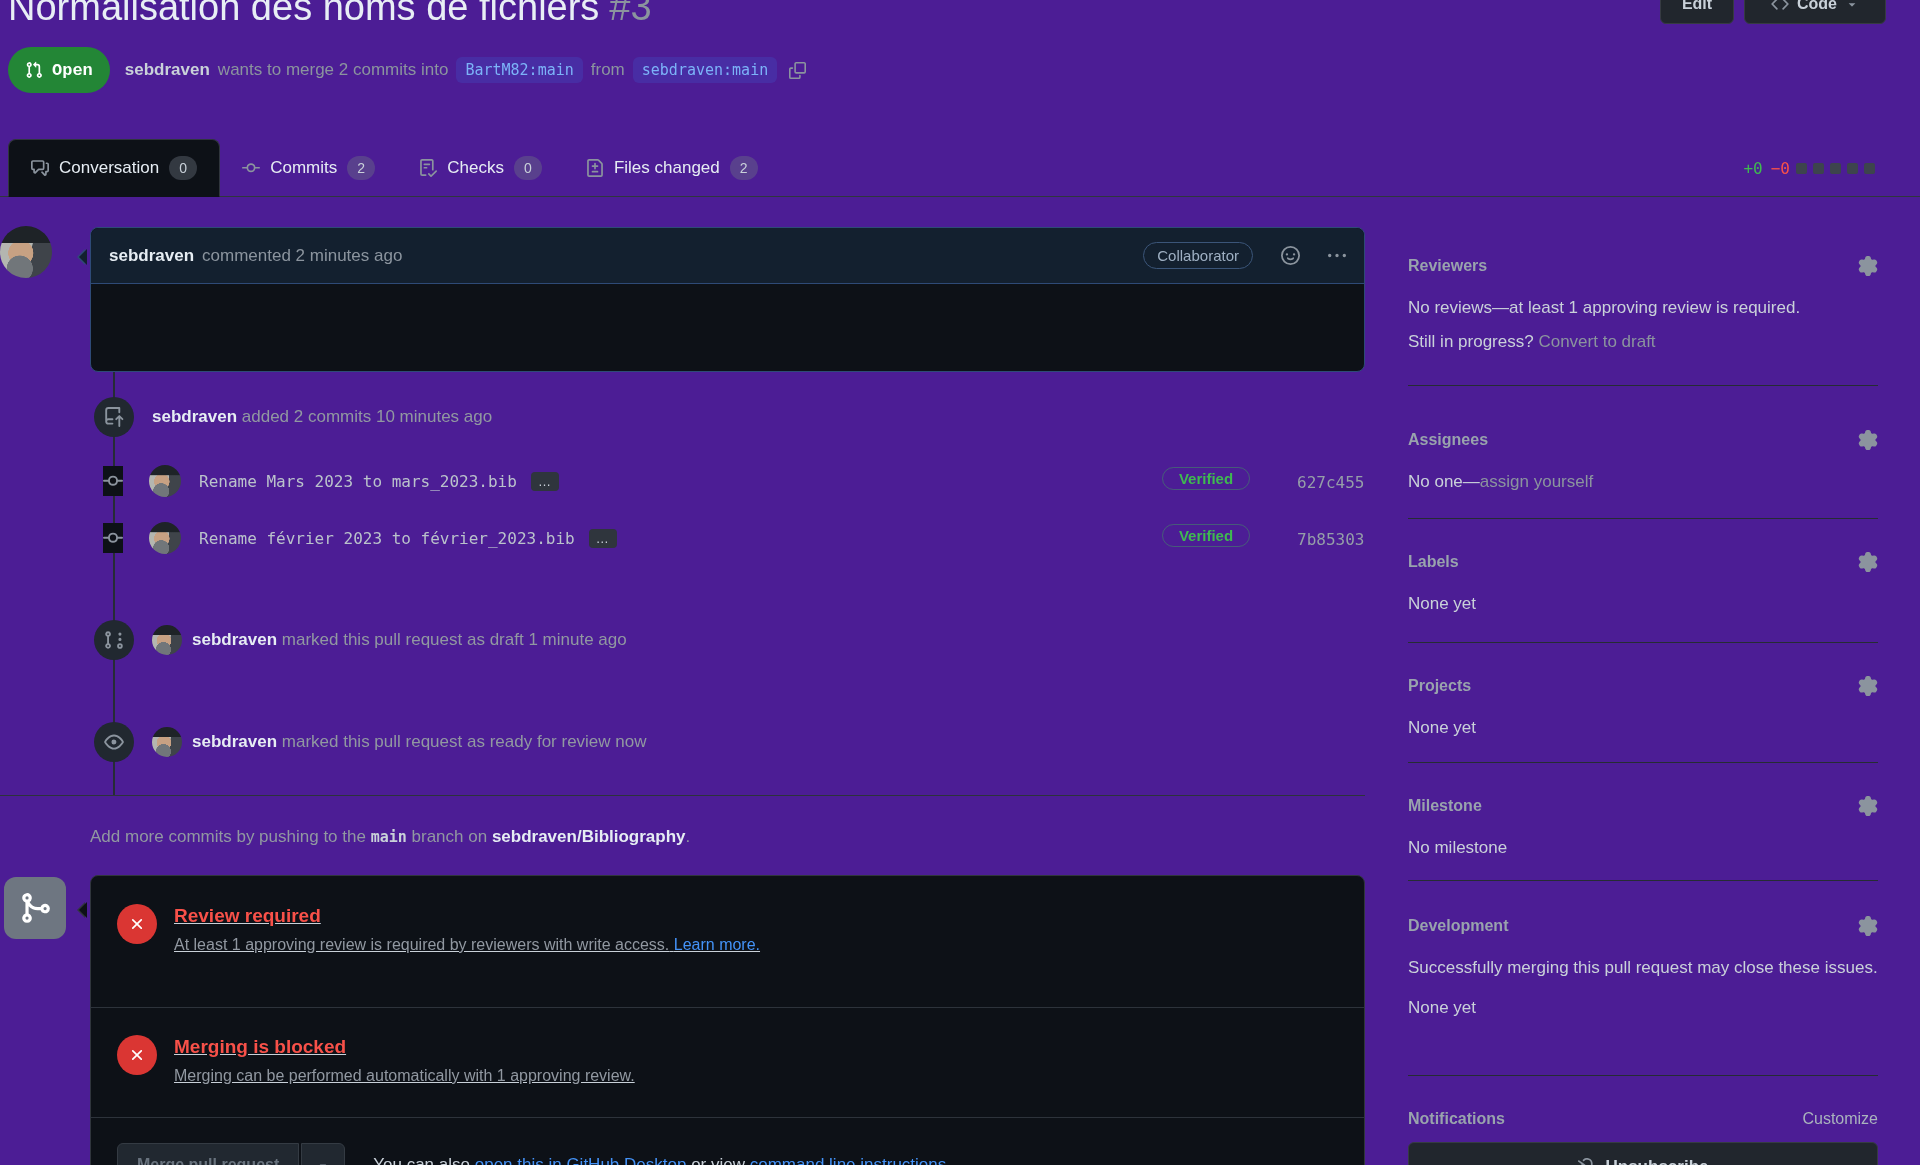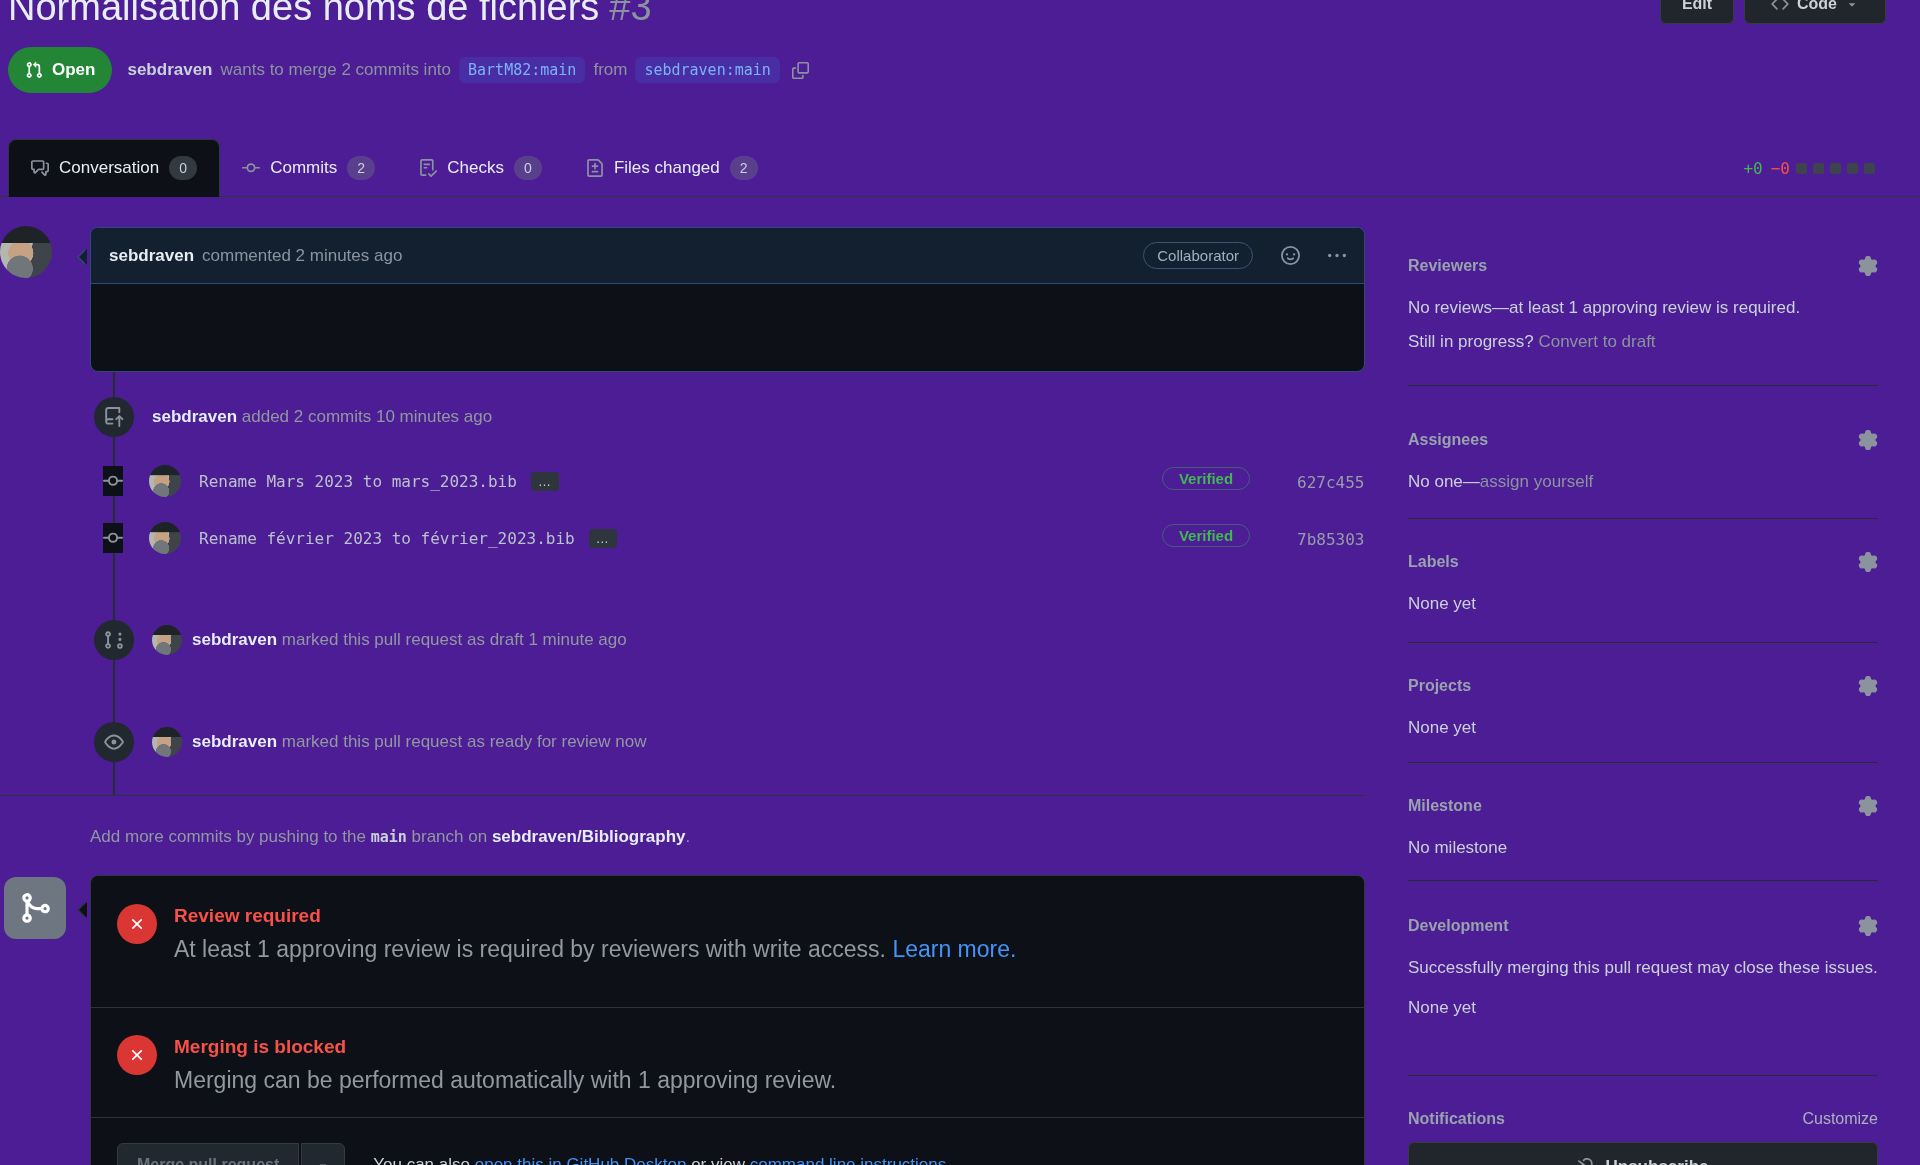--- a/index.html
+++ b/index.html
@@ -12,21 +12,21 @@
   
   .pr-title{left:8px;top:-14px;font-size:38px;font-weight:400;color:#e8eef5;white-space:nowrap;}
   .pr-number{color:#8b949e;margin-left:10px;}
   .top-btn{top:-16px;height:40px;background:#21262d;border:1px solid #363b42;border-radius:6px;
            display:flex;align-items:center;justify-content:center;gap:8px;color:#c9d1d9;
            font-size:16px;font-weight:600;box-sizing:border-box;}
   .btn-edit{left:1660px;width:74px;}
   .btn-code{left:1744px;width:142px;}
   .meta{left:8px;top:47px;height:46px;display:flex;align-items:center;gap:15px;}
   .open-badge{display:flex;align-items:center;gap:9px;background:#238636;color:#fff;font-weight:600;
-              font-size:17px;padding:0 17px;height:46px;border-radius:24px;}
+              font-size:17px;padding:0 17px;height:46px;border-radius:24px;font-family:Liberation Mono, monospace;}
   .meta-text{font-size:17px;color:#8b949e;display:flex;align-items:center;gap:8px;}
   .meta-author{color:#c9d1d9;font-weight:700;}
   .branch-label{font-family:"DejaVu Sans Mono","Liberation Mono",monospace;font-size:15px;color:#7cb3f8;
                 background:rgba(56,139,253,0.15);padding:4px 9px;border-radius:6px;}
   .copy-btn{color:#8b949e;margin-left:4px;}
 
   
   .tabs{left:0;top:140px;width:1920px;height:57px;border-bottom:1px solid #30363d;display:flex;
         align-items:flex-end;padding-left:8px;box-sizing:border-box;}
   .tab{display:flex;align-items:center;gap:10px;padding:0 22px;height:56px;font-size:17px;color:#e6edf3;}
@@ -93,29 +93,29 @@
 
   
   .merge-icon-sq{left:4px;top:877px;width:62px;height:62px;border-radius:12px;background:#6e7681;
                  color:#fff;display:flex;align-items:center;justify-content:center;}
   .merge-box{left:90px;top:875px;width:1275px;height:302px;border:1px solid #30363d;border-radius:8px;
              background:#0d1117;box-sizing:border-box;}
   .merge-box::before{content:"";position:absolute;left:-14px;top:26px;border:8px solid transparent;
              border-left:0;border-right-color:#30363d;}
   .merge-box::after{content:"";position:absolute;left:-12px;top:26px;border:8px solid transparent;
              border-left:0;border-right-color:#0d1117;}
-  .mb-sec{position:absolute;left:0;width:100%;box-sizing:border-box;}
+  .mb-sec{position:absolute;left:0;width:100%;box-sizing:border-box;text-decoration:underline;}
   .mb-1{top:0;height:132px;border-bottom:1px solid #2d333b;padding:28px 0 0 26px;}
   .mb-2{top:133px;height:109px;border-bottom:1px solid #2d333b;padding:26px 0 0 26px;}
   .mb-3{top:243px;padding:24px 0 0 26px;display:flex;align-items:center;}
   .status-row{display:flex;gap:17px;}
   .x-circle{width:40px;height:40px;border-radius:50%;background:#da3633;color:#fff;display:flex;
             align-items:center;justify-content:center;flex:none;}
   .status-title{font-size:19px;font-weight:700;color:#f85149;margin:1px 0 9px;}
-  .status-desc{font-size:23px;color:#9198a1;}
+  .status-desc{font-size:16px;color:#9198a1;}
   .link{color:#4493f8;}
   .merge-btn{display:flex;}
   .merge-btn-main{background:#212830;border:1px solid #343b43;color:#69737e;font-size:16px;font-weight:600;
                   height:44px;padding:0 19px;border-radius:6px 0 0 6px;display:flex;align-items:center;box-sizing:border-box;}
   .merge-btn-caret{width:44px;height:44px;margin-left:2px;background:#212830;border:1px solid #343b43;
                    color:#69737e;border-radius:0 6px 6px 0;display:flex;align-items:center;justify-content:center;box-sizing:border-box;}
   .alt-text{margin-left:28px;font-size:17px;color:#c9d1d9;}
 
   
   .sb{position:absolute;left:1408px;width:470px;margin-top:8px;}

